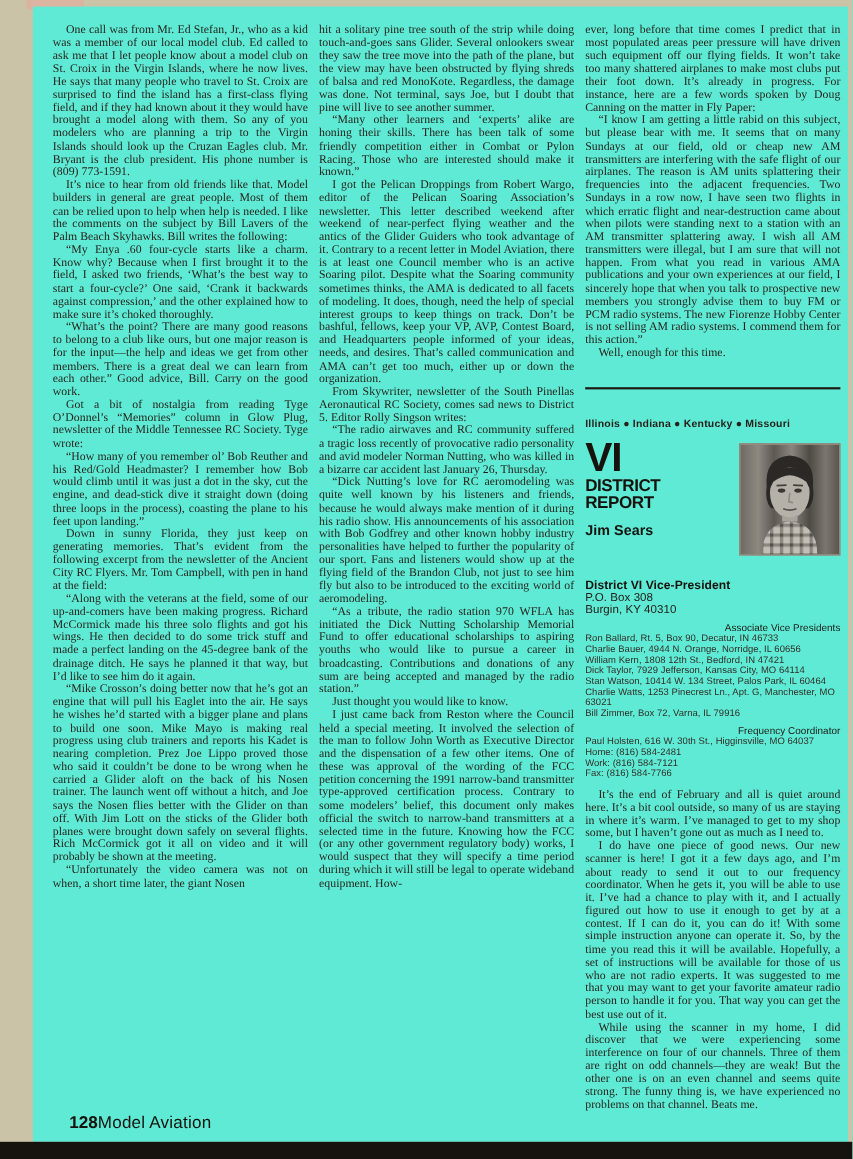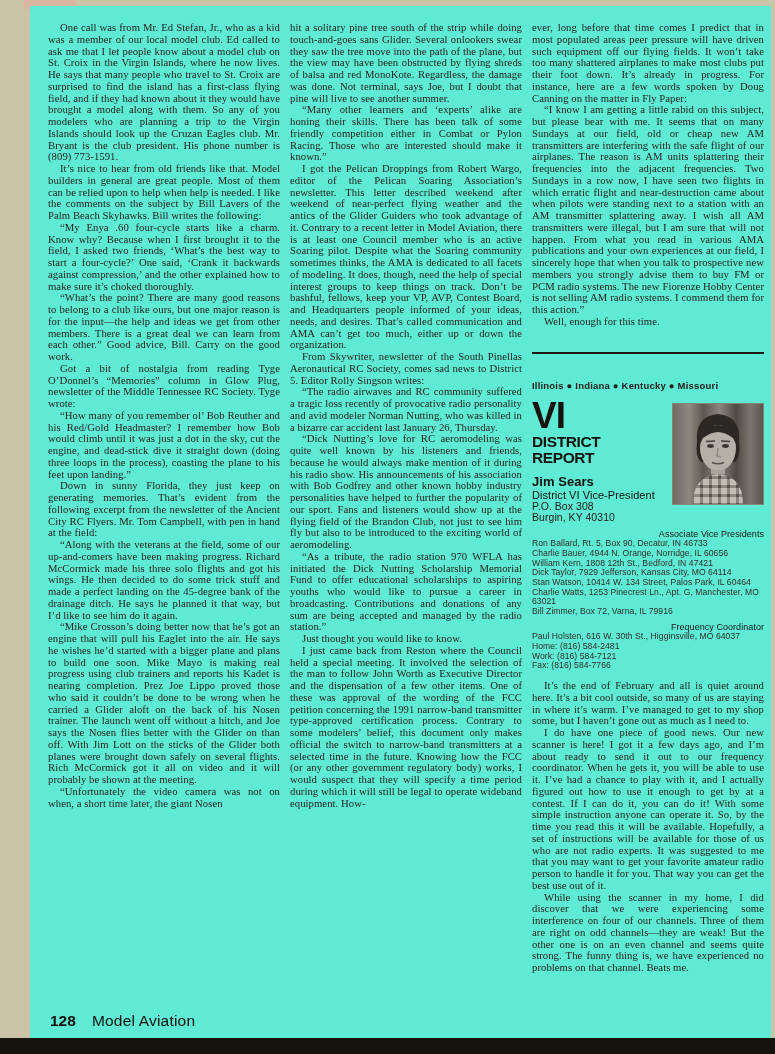--- a/index.html
+++ b/index.html
@@ -45,35 +45,35 @@
     font-family:"Liberation Sans", sans-serif;font-weight:bold;
     font-size:37px;line-height:30px;color:#16120d;letter-spacing:-1px;
   }
   .dr-title{
     font-family:"Liberation Sans", sans-serif;font-weight:bold;
     font-size:15.5px;line-height:16px;color:#16120d;letter-spacing:-0.4px;
     margin-top:3px;
   }
   .officer{margin-top:9px;font-family:"Liberation Sans", sans-serif;text-align:left;}
   .officer-name{font-weight:bold;font-size:13px;line-height:13.5px;color:#16120d;}
-  .officer-title{font-weight:normal;font-size:11px;line-height:12px;color:#16120d;}
+  .officer-title{font-weight:bold;font-size:11px;line-height:12px;color:#16120d;margin-top:37px;}
   .officer-addr{font-size:10.5px;line-height:11.5px;color:#26211b;}
   .photo{
     flex:0 0 92px;width:92px;height:102px;margin-left:8px;margin-top:2px;
     border:1px solid #8a8474;box-sizing:border-box;overflow:hidden;background:#9a968e;
   }
   .avp{margin-top:4px;font-family:"Liberation Sans", sans-serif;text-align:left;}
   .small-heading{
     font-weight:normal;font-size:9px;line-height:10.5px;color:#1d1914;margin-top:5px;text-align:right;
   }
   .small-line{font-size:8.6px;line-height:9.7px;color:#332e27;}
   .footer{
-    position:absolute;left:20px;bottom:8px;
+    position:absolute;left:33px;bottom:8px;
     font-family:"Liberation Sans", sans-serif;color:#16120d;
-    display:flex;align-items:baseline;gap:16px;
+    display:flex;align-items:baseline;
   }
   .page-num{font-weight:bold;font-size:15.5px;}
   .mag-title{font-size:15.5px;font-weight:normal;letter-spacing:.2px;}
 </style>
 </head>
 <body>
 
 <div class="artifact-pink"></div>
 
 <div class="page">

